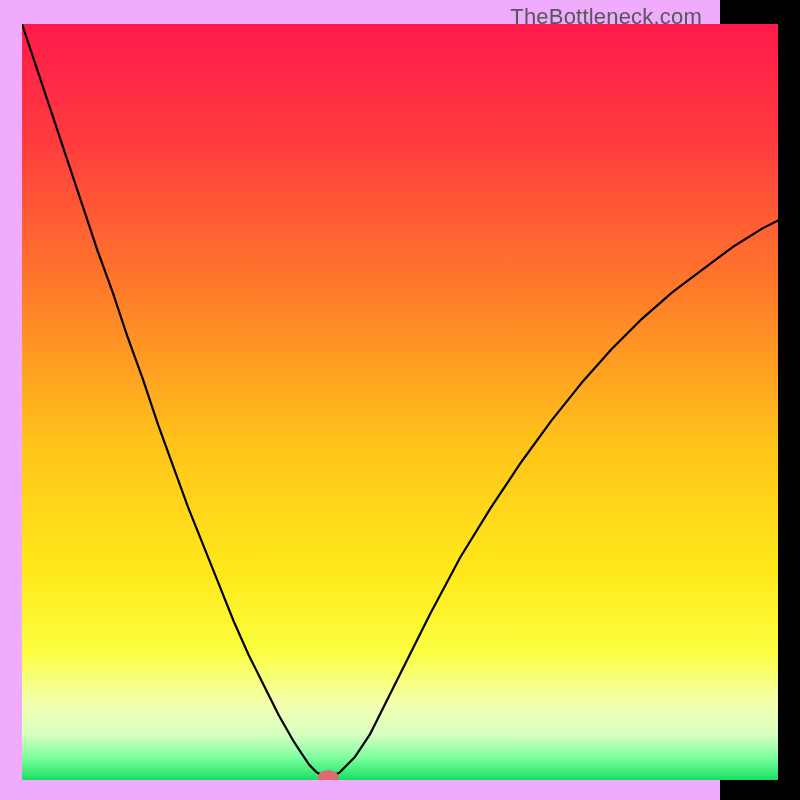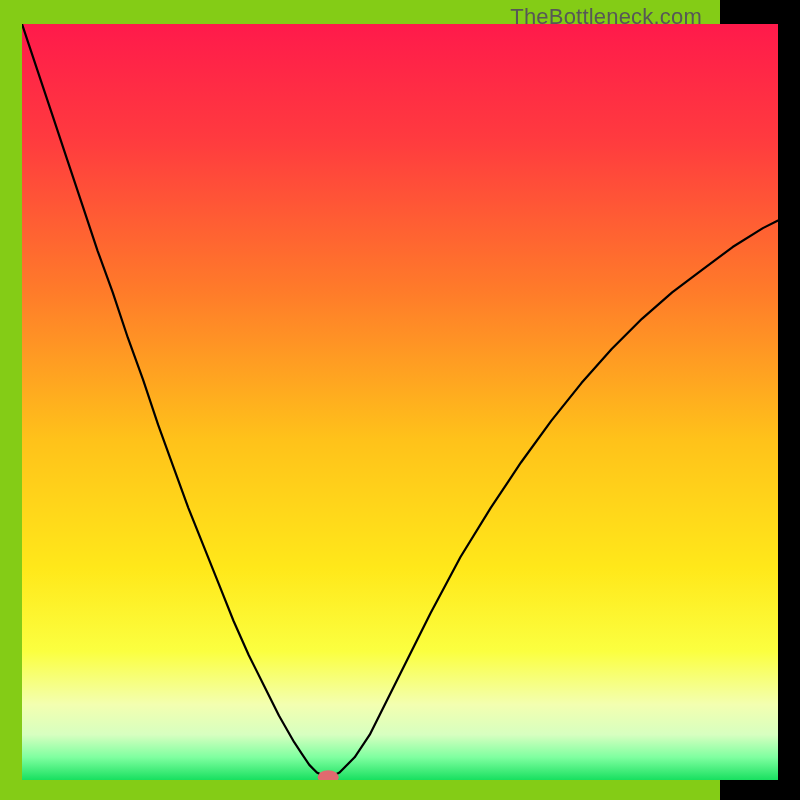--- a/index.html
+++ b/index.html
@@ -1,21 +1,21 @@
 <!DOCTYPE html>
 <html><head>
 <meta charset="utf-8">
 <style>
   * { margin: 0; padding: 0; box-sizing: border-box; }
   html, body { width: 800px; height: 800px; background: #000; overflow: hidden; }
   .frame {
     position: relative;
     width: 720px;
     height: 800px;
-    background: #84cc16;
+    background: #f0abfc;
   }
   .watermark {
     position: absolute;
     top: 4px;
     right: 18px;
     font-family: Arial, Helvetica, sans-serif;
     font-size: 22px;
     color: #575757;
     letter-spacing: 0.2px;
     font-weight: 500;

